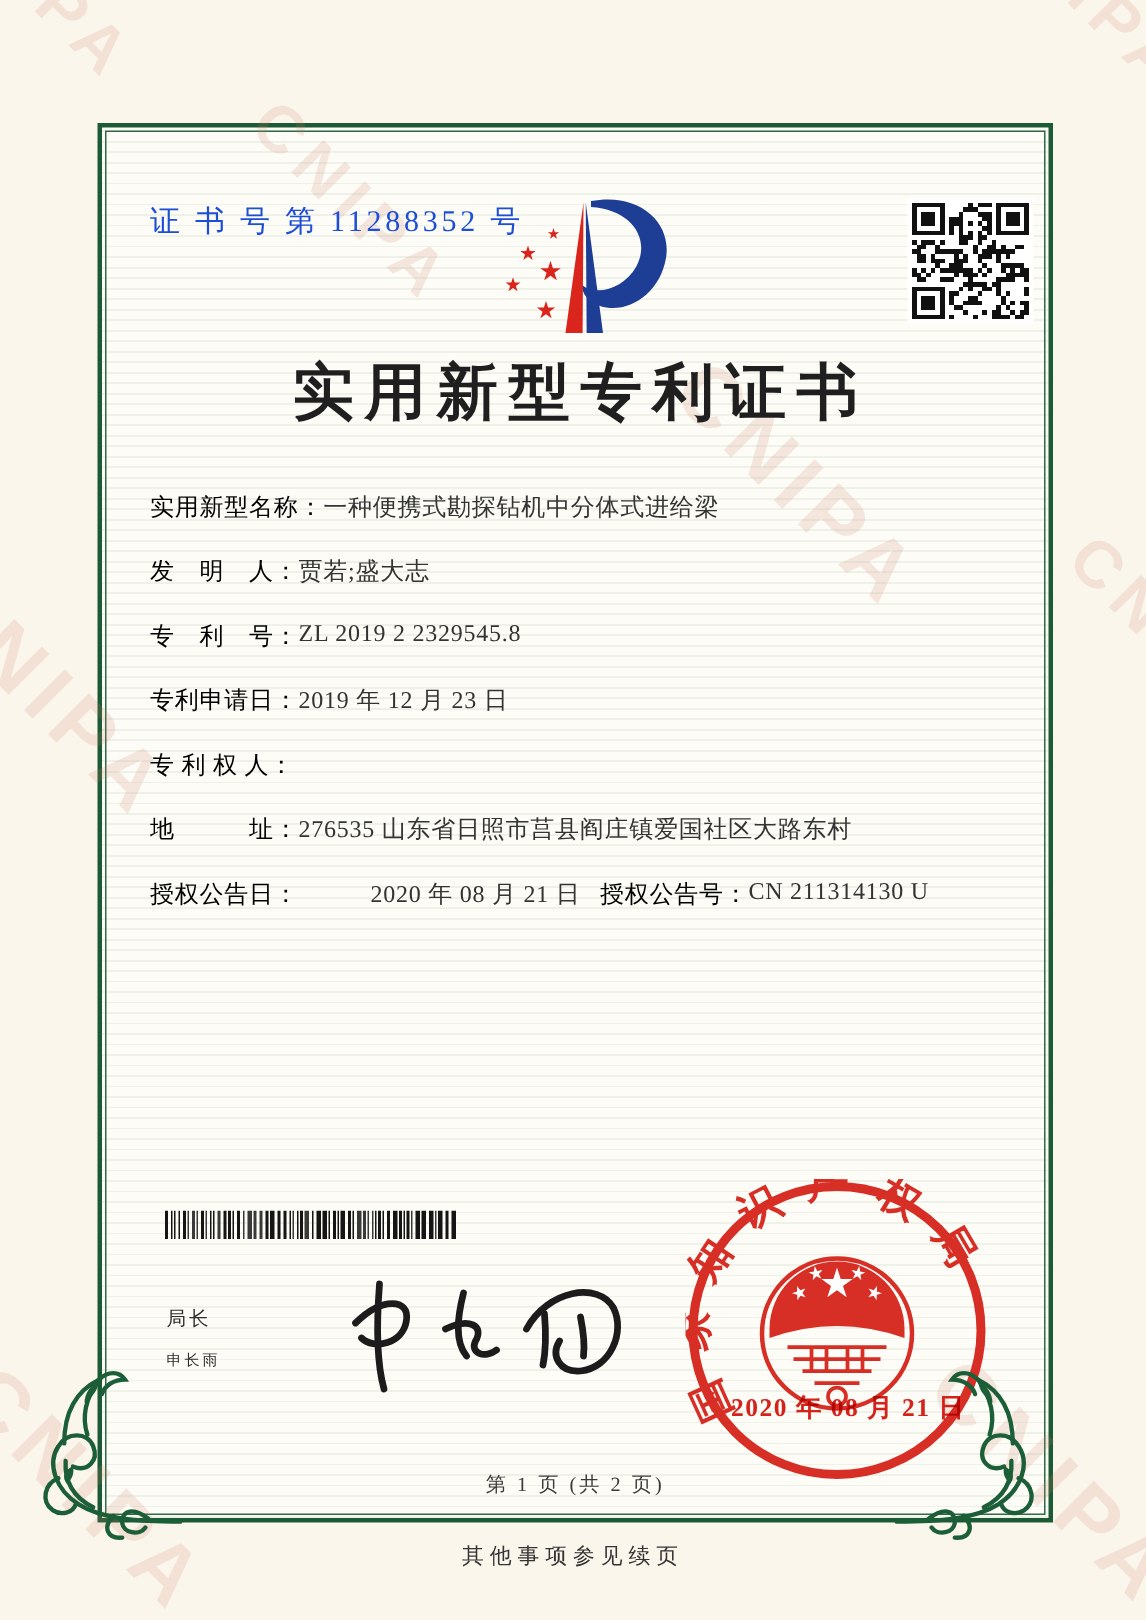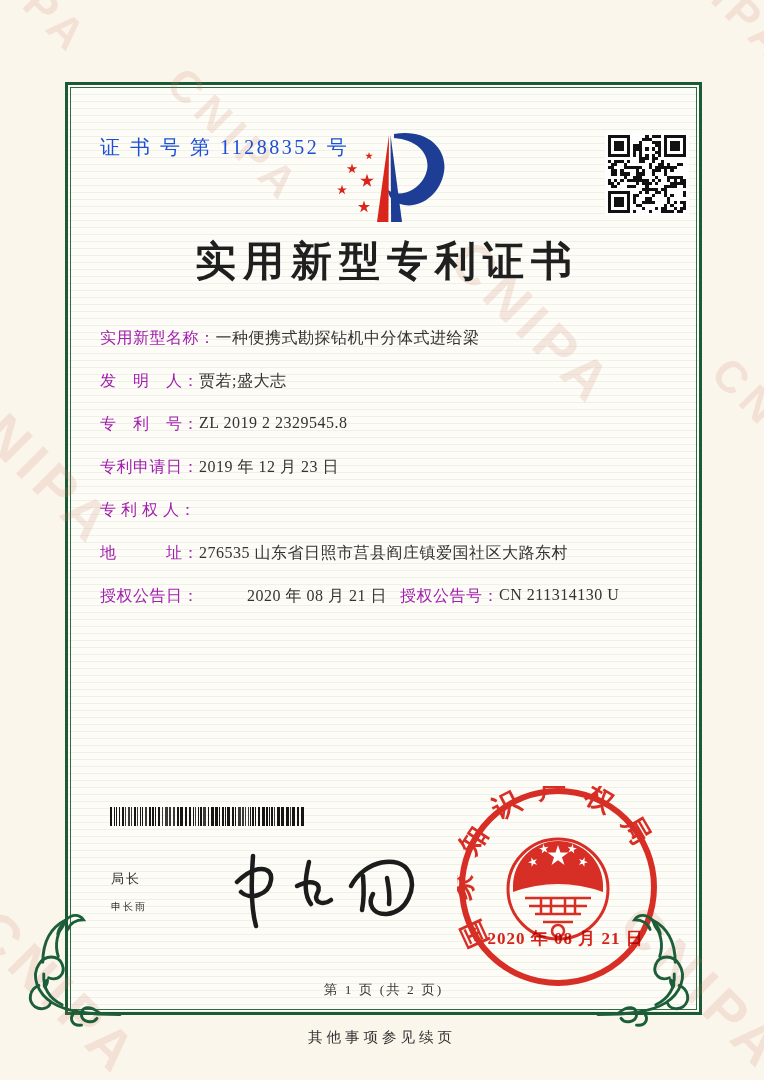--- a/index.html
+++ b/index.html
@@ -45,21 +45,21 @@
   .qr svg{display:block;width:100%;height:100%;}
 
   .doc-title{
     left:0;top:152px;width:100%;text-align:center;
     font-size:41px;font-weight:bold;color:#1f1f1f;letter-spacing:7px;
     text-indent:7px;
   }
 
   .fields{left:35px;top:246px;width:578px;}
   .field-row{height:43px;font-size:16px;color:#333;display:flex;align-items:flex-start;letter-spacing:0.5px;}
-  .field-label{color:#a21caf;white-space:pre;}
+  .field-label{color:#000000;white-space:pre;}
   .field-value{color:#333;}
   .dual .cell1{width:300px;display:flex;gap:48px;}
   .dual .cell2{display:flex;}
 
   .paras{left:29px;top:545px;width:580px;font-size:15.5px;line-height:28.5px;color:#3b3b3b;}
   .paras p{margin:0;text-indent:2em;letter-spacing:0.5px;}
 
   .barcode{left:45px;top:725px;width:196px;height:19px;}
 
   .signer-title{left:46px;top:788px;font-size:13px;color:#2e2e2e;letter-spacing:2px;

